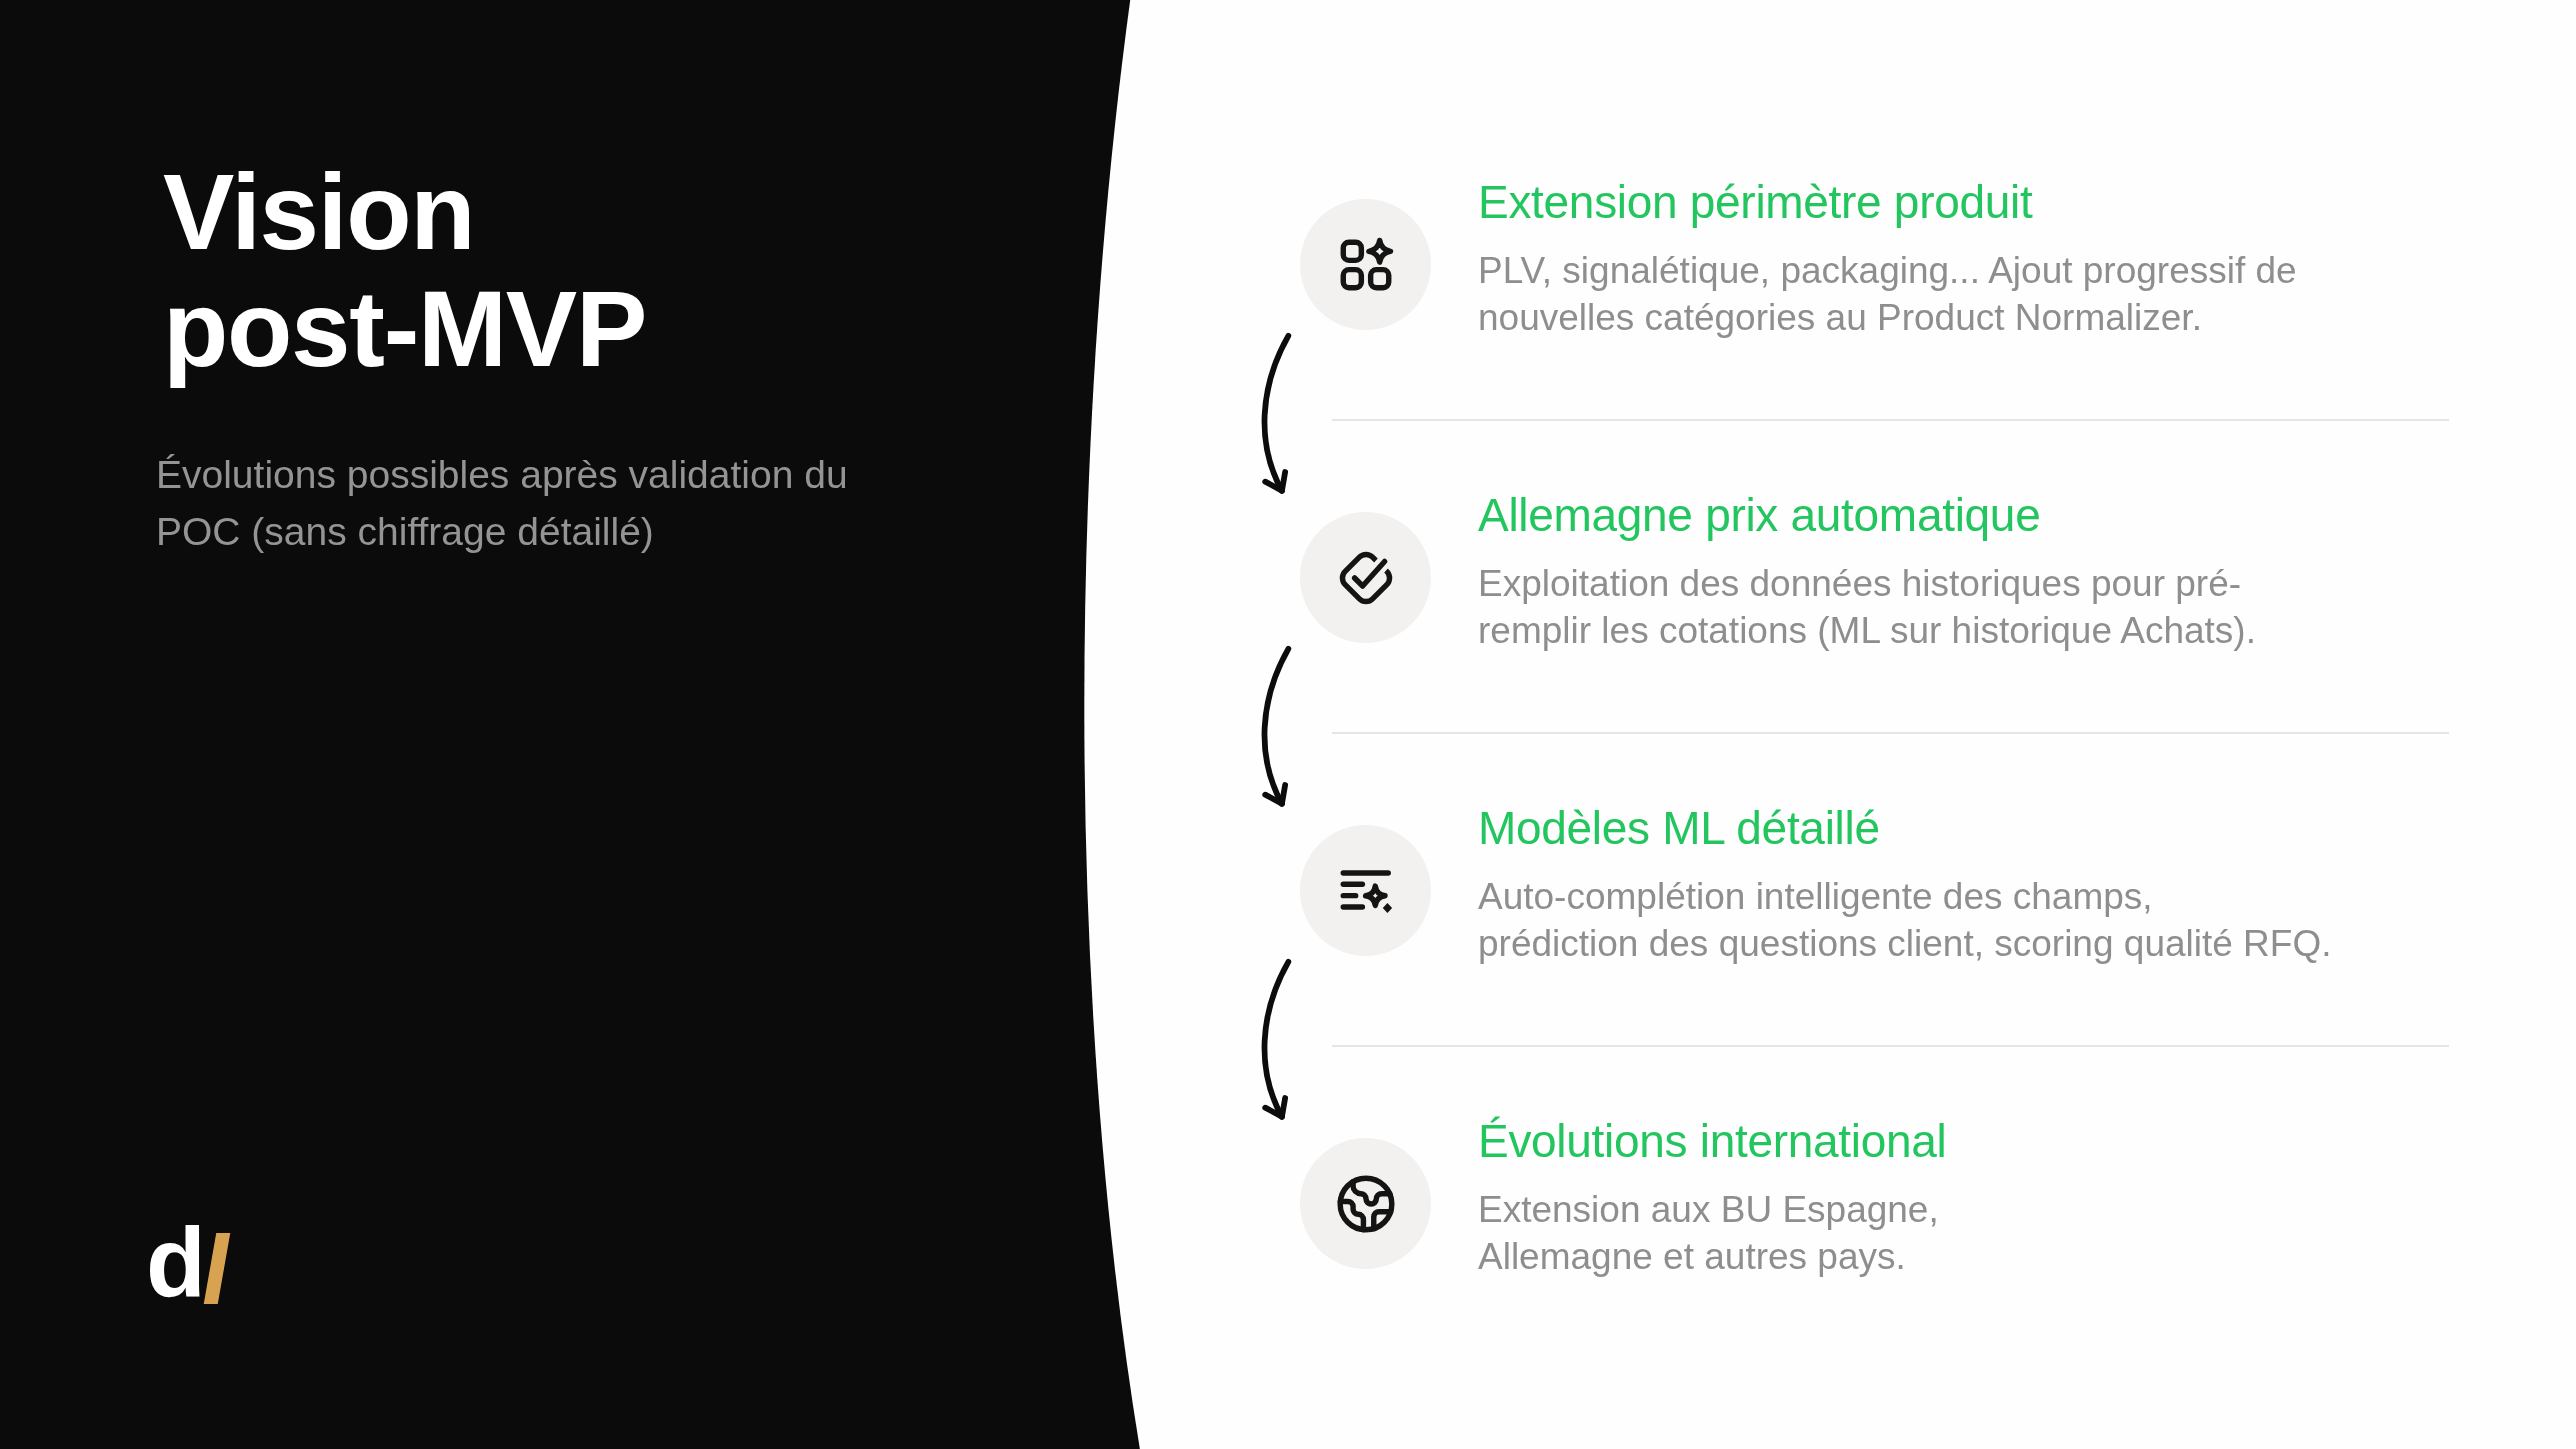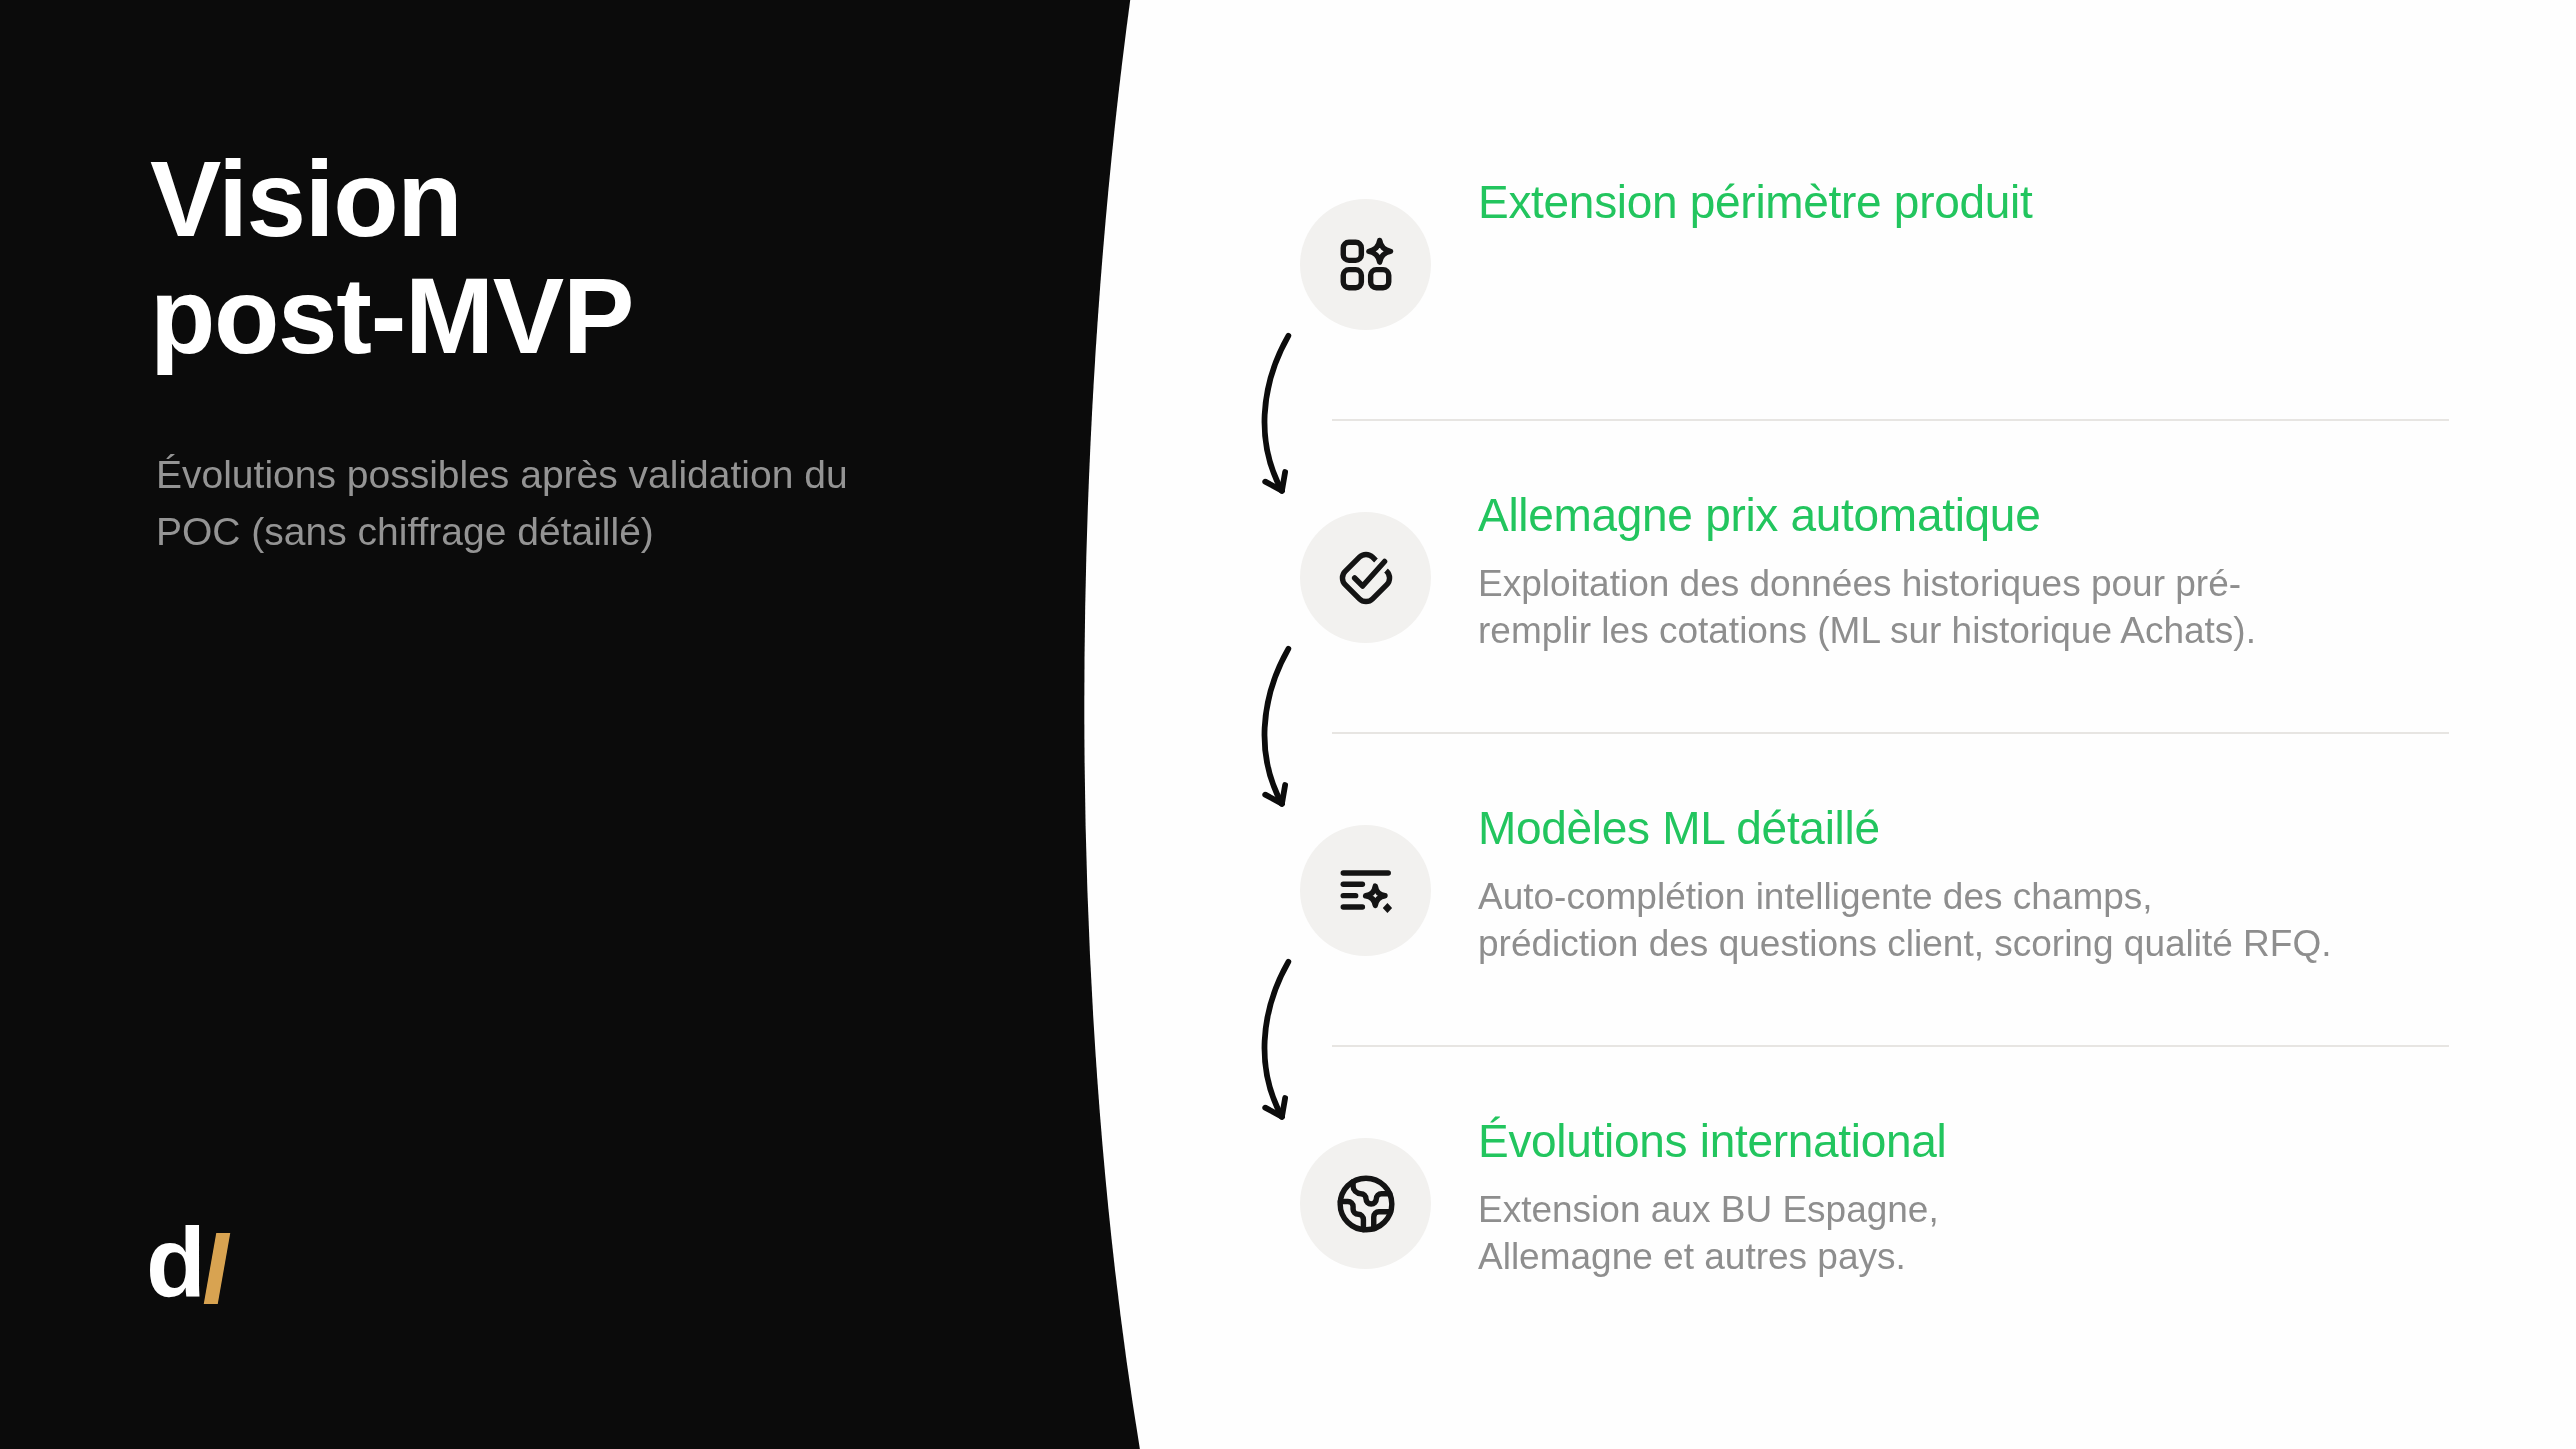--- a/index.html
+++ b/index.html
@@ -17,21 +17,21 @@
   .curve-svg {
     position: absolute;
     top: 0;
     left: 0;
   }
   
   .slide-title {
     position: absolute;
     left: 147px;
     top: 138px;
-    margin: 3px;
+    margin: 16px;
     color: #FFFFFF;
     font-size: 107px;
     line-height: 117px;
     font-weight: bold;
     letter-spacing: -1.3px;
     white-space: pre-line;
   }
   .slide-subtitle {
     position: absolute;
     left: 148px;
@@ -138,20 +138,22 @@
 <div class="icon-circle" style="top:199px">
   <svg class="icon-svg" viewBox="0 0 24 24" fill="none" stroke="#141414" stroke-width="2.1" stroke-linecap="round" stroke-linejoin="round">
     <rect x="3.2" y="3.2" width="7" height="7" rx="2.2"></rect>
     <rect x="3.2" y="13.8" width="7" height="7" rx="2.2"></rect>
     <rect x="13.8" y="13.8" width="7" height="7" rx="2.2"></rect>
     <path d="M17.3 2.5 C17.65 4.75 19.25 6.35 21.5 6.7 C19.25 7.05 17.65 8.65 17.3 10.9 C16.95 8.65 15.35 7.05 13.1 6.7 C15.35 6.35 16.95 4.75 17.3 2.5 Z"></path>
   </svg>
 </div>
 <div class="timeline-row" style="top:175px">
   <h3 class="item-title">Extension périmètre produit</h3>
+  <p class="item-desc">PLV, signalétique, packaging... Ajout progressif de
+nouvelles catégories au Product Normalizer.</p>
 </div>
 <div class="divider" style="top:419px"></div>
 
 <svg class="flow-arrow" style="top:332px" viewBox="0 0 70 260" fill="none" stroke="#0C0C0C" stroke-width="9" stroke-linecap="round" stroke-linejoin="round">
   <path d="M55,6 C10,85 5,175 45,247"></path>
   <path d="M45,247 L19,233"></path>
   <path d="M45,247 L50,218"></path>
 </svg>
 
 <div class="icon-circle" style="top:512px">

